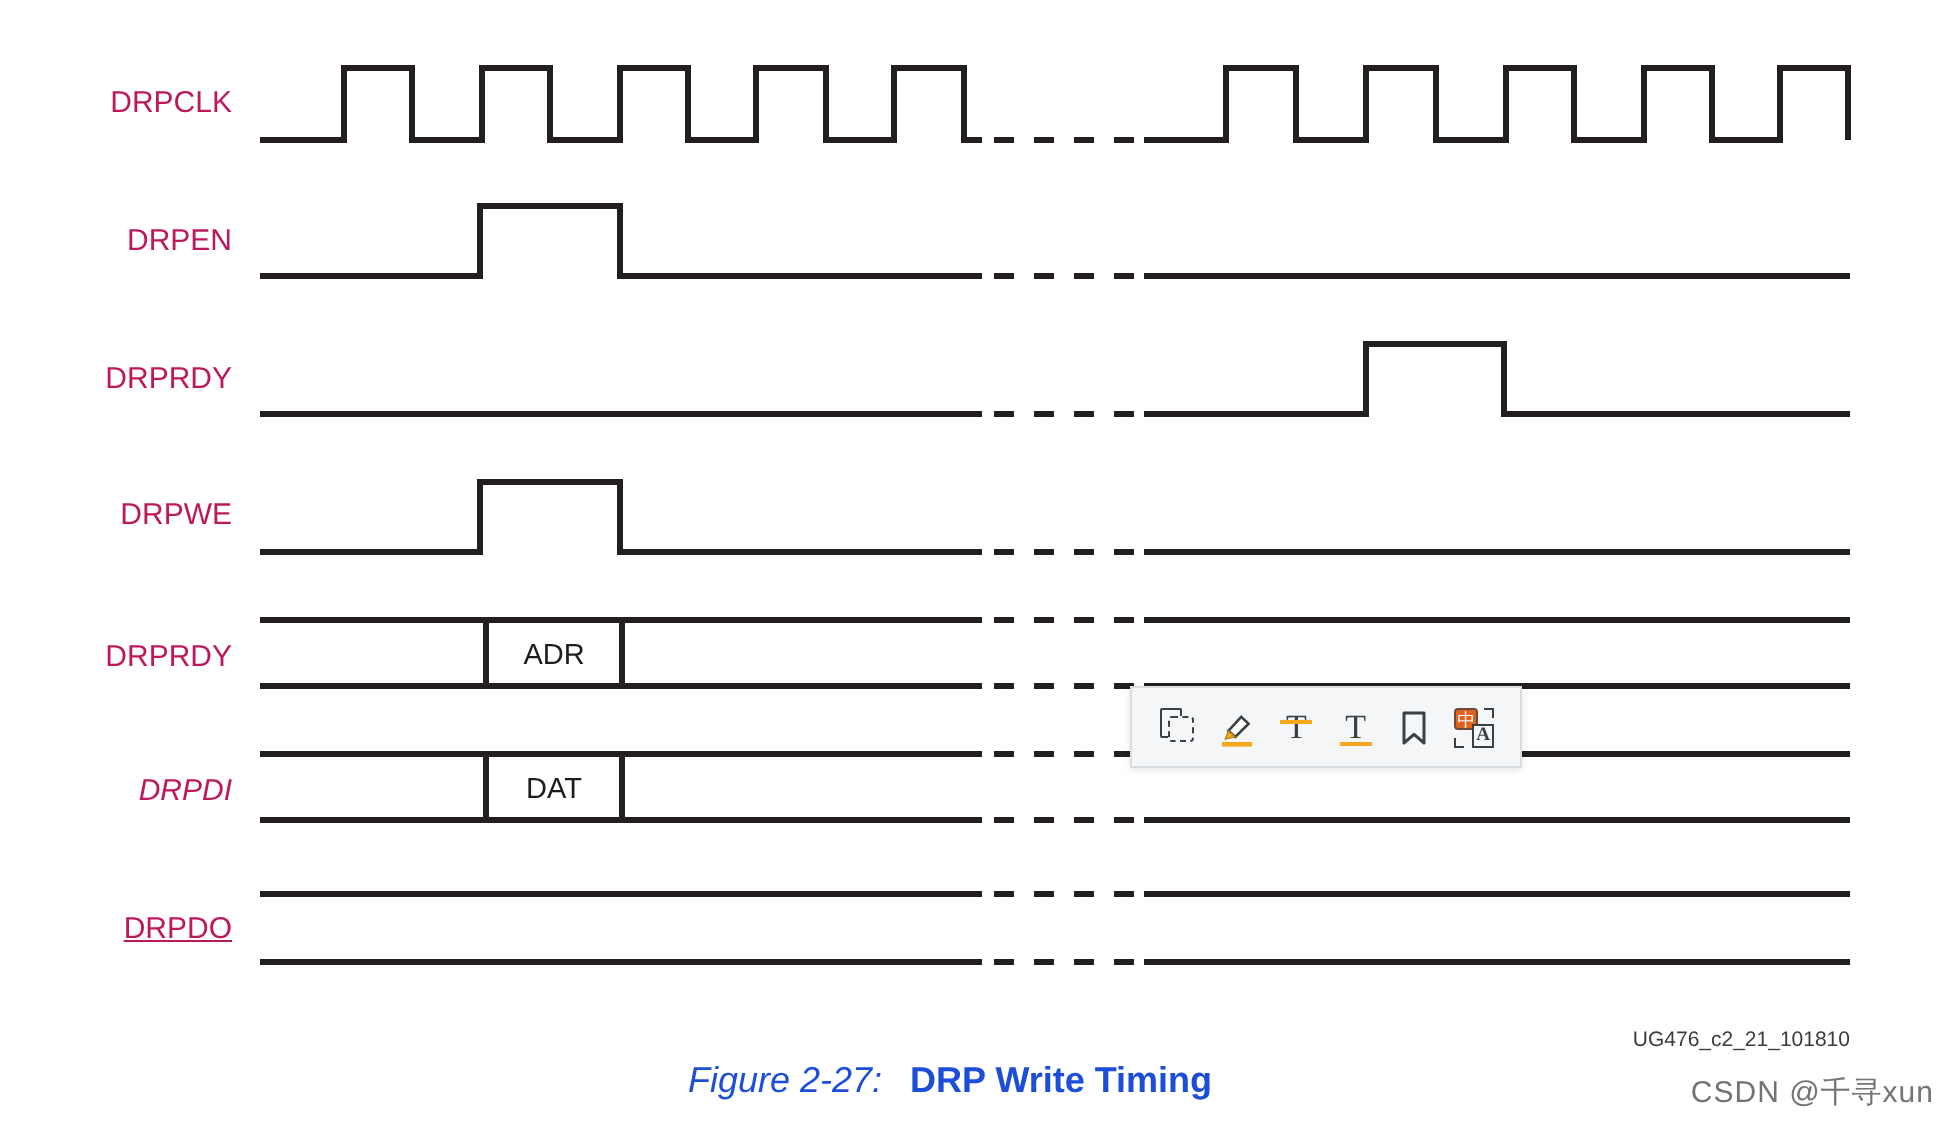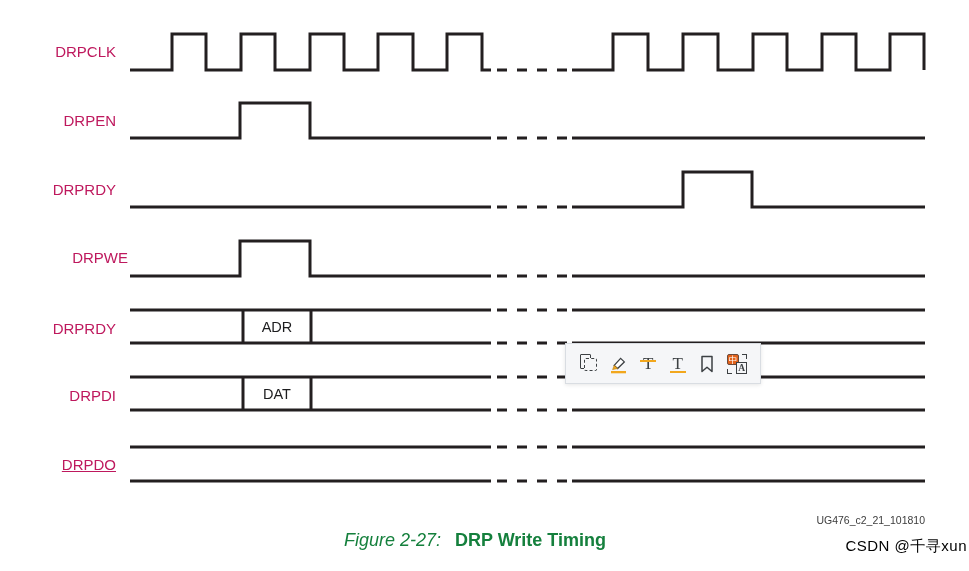--- a/index.html
+++ b/index.html
@@ -30,24 +30,24 @@
   
   .tr-cn{position:absolute;left:0;top:0;width:12px;height:11px;background:#e2621b;border:1px solid #6b4a3c;
          border-radius:2px;color:#ffffff;font-size:9px;line-height:11px;text-align:center;box-sizing:border-box;}
   .tr-a{position:absolute;right:0;bottom:0;width:11px;height:12px;border:1.4px solid #3c4043;background:#f5f6f8;
         color:#3c4043;font-family:"Liberation Serif",serif;font-weight:700;font-size:9.5px;line-height:10px;
         text-align:center;box-sizing:border-box;}
   .tr-ar-tr{position:absolute;right:0;top:0;width:4px;height:4px;border-top:1.4px solid #3c4043;border-right:1.4px solid #3c4043;}
   .tr-ar-bl{position:absolute;left:0;bottom:0;width:4px;height:4px;border-bottom:1.4px solid #3c4043;border-left:1.4px solid #3c4043;}
 
   .docref{position:absolute;right:44px;top:514px;font-size:10.5px;color:#3c3c3c;}
-  .caption{position:absolute;left:0;top:530px;width:950px;text-align:center;color:#15803d;}
+  .caption{position:absolute;left:0;top:530px;width:950px;text-align:center;color:#1d4ed8;}
   .cap-label{font-style:italic;font-size:18px;}
   .cap-title{font-weight:bold;font-size:18px;margin-left:14px;}
-  .watermark{position:absolute;right:2px;top:537px;font-size:15px;color:#000000;letter-spacing:.5px;}
+  .watermark{position:absolute;right:2px;top:537px;font-size:15px;color:#737373;letter-spacing:.5px;}
 </style>
 </head>
 <body>
 
 <div class="screen">
 
   <svg id="wave-svg" width="969" height="571" viewBox="0 0 969 571">
       <polyline points="130,70 172,70 172,34 206,34 206,70 241,70 241,34 275,34 275,70 310,70 310,34 344,34 344,70 378,70 378,34 413,34 413,70 447,70 447,34 482,34 482,70 491,70" fill="none" stroke="#231f20" stroke-width="3" stroke-linejoin="miter"></polyline>
       <polyline points="497,70 572,70" fill="none" stroke="#231f20" stroke-width="3" stroke-linejoin="miter" stroke-dasharray="10 10"></polyline>
       <polyline points="572,70 613,70 613,34 648,34 648,70 683,70 683,34 718,34 718,70 753,70 753,34 787,34 787,70 822,70 822,34 856,34 856,70 890,70 890,34 924,34 924,70" fill="none" stroke="#231f20" stroke-width="3" stroke-linejoin="miter"></polyline>
@@ -83,23 +83,23 @@
       <polyline points="497,447 572,447" fill="none" stroke="#231f20" stroke-width="3" stroke-linejoin="miter" stroke-dasharray="10 10"></polyline>
       <polyline points="497,481 572,481" fill="none" stroke="#231f20" stroke-width="3" stroke-linejoin="miter" stroke-dasharray="10 10"></polyline>
       <polyline points="572,447 925,447" fill="none" stroke="#231f20" stroke-width="3" stroke-linejoin="miter"></polyline>
       <polyline points="572,481 925,481" fill="none" stroke="#231f20" stroke-width="3" stroke-linejoin="miter"></polyline>
     </svg>
 
   <div id="labels">
       <div class="sig-label" style="top: 42px;">DRPCLK</div>
       <div class="sig-label" style="top: 111px;">DRPEN</div>
       <div class="sig-label" style="top: 180px;">DRPRDY</div>
-      <div class="sig-label" style="top: 248px; margin-left: 12px;">DRPWE</div>
+      <div class="sig-label" style="top: 248px;">DRPWE</div>
       <div class="sig-label" style="top: 319px;">DRPRDY</div>
-      <div class="sig-label" style="top: 386px;">DRPDI</div>
+      <div class="sig-label" style="top: 386px; font-style: italic;">DRPDI</div>
       <div class="sig-label" style="top: 455px; text-decoration: underline;">DRPDO</div>
     </div>
 
   <div class="toolbar">
     <button class="tb">
       <span class="ic">
         <span class="copy-back"></span>
         <span class="copy-front"></span>
       </span>
     </button>

